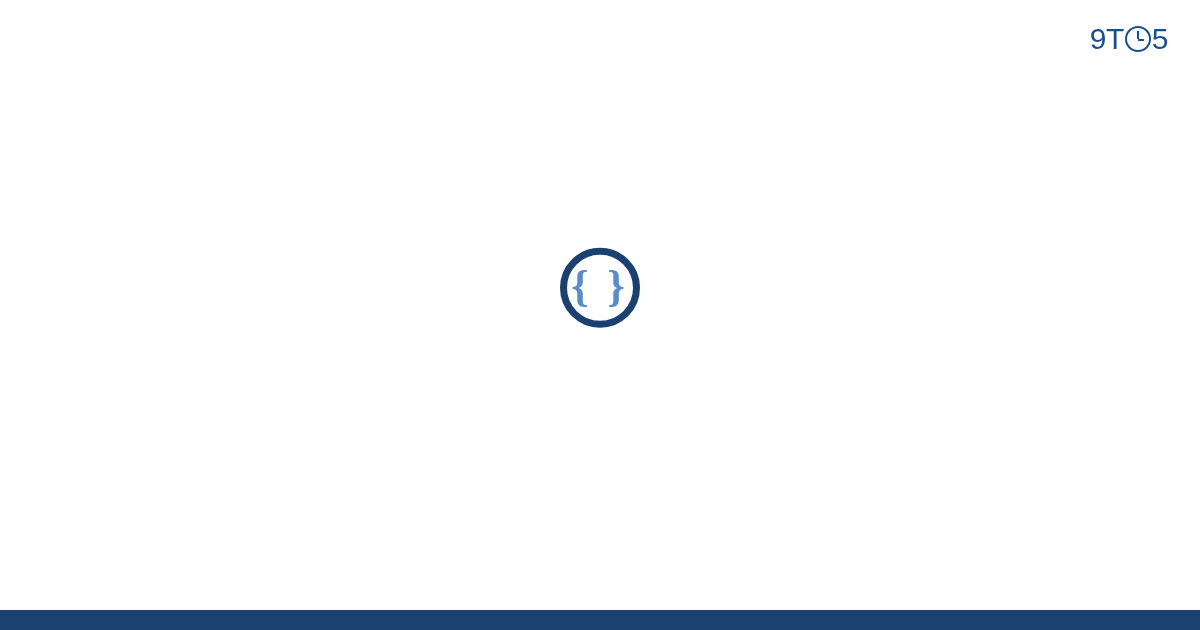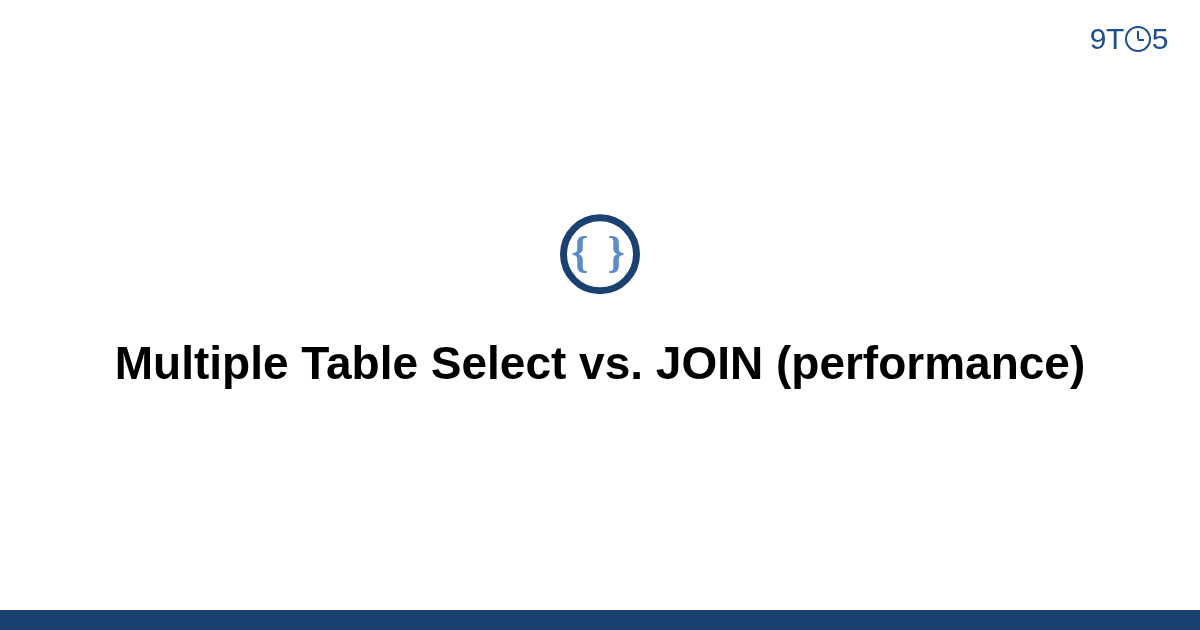--- a/index.html
+++ b/index.html
@@ -117,16 +117,15 @@
 <div class="logo-container">
   <span class="logo-9t">9T</span>
   <span class="logo-clock"></span>
   <span class="logo-5">5</span>
 </div>
 
 <div class="center-content">
   <div class="code-icon">
     <span class="code-icon-braces">{ }</span>
   </div>
-  <h1 class="title">Multiple Table Select vs. JOIN (performance)</h1>
 </div>
 
 <div class="bottom-bar"></div>
 
 </body></html>

